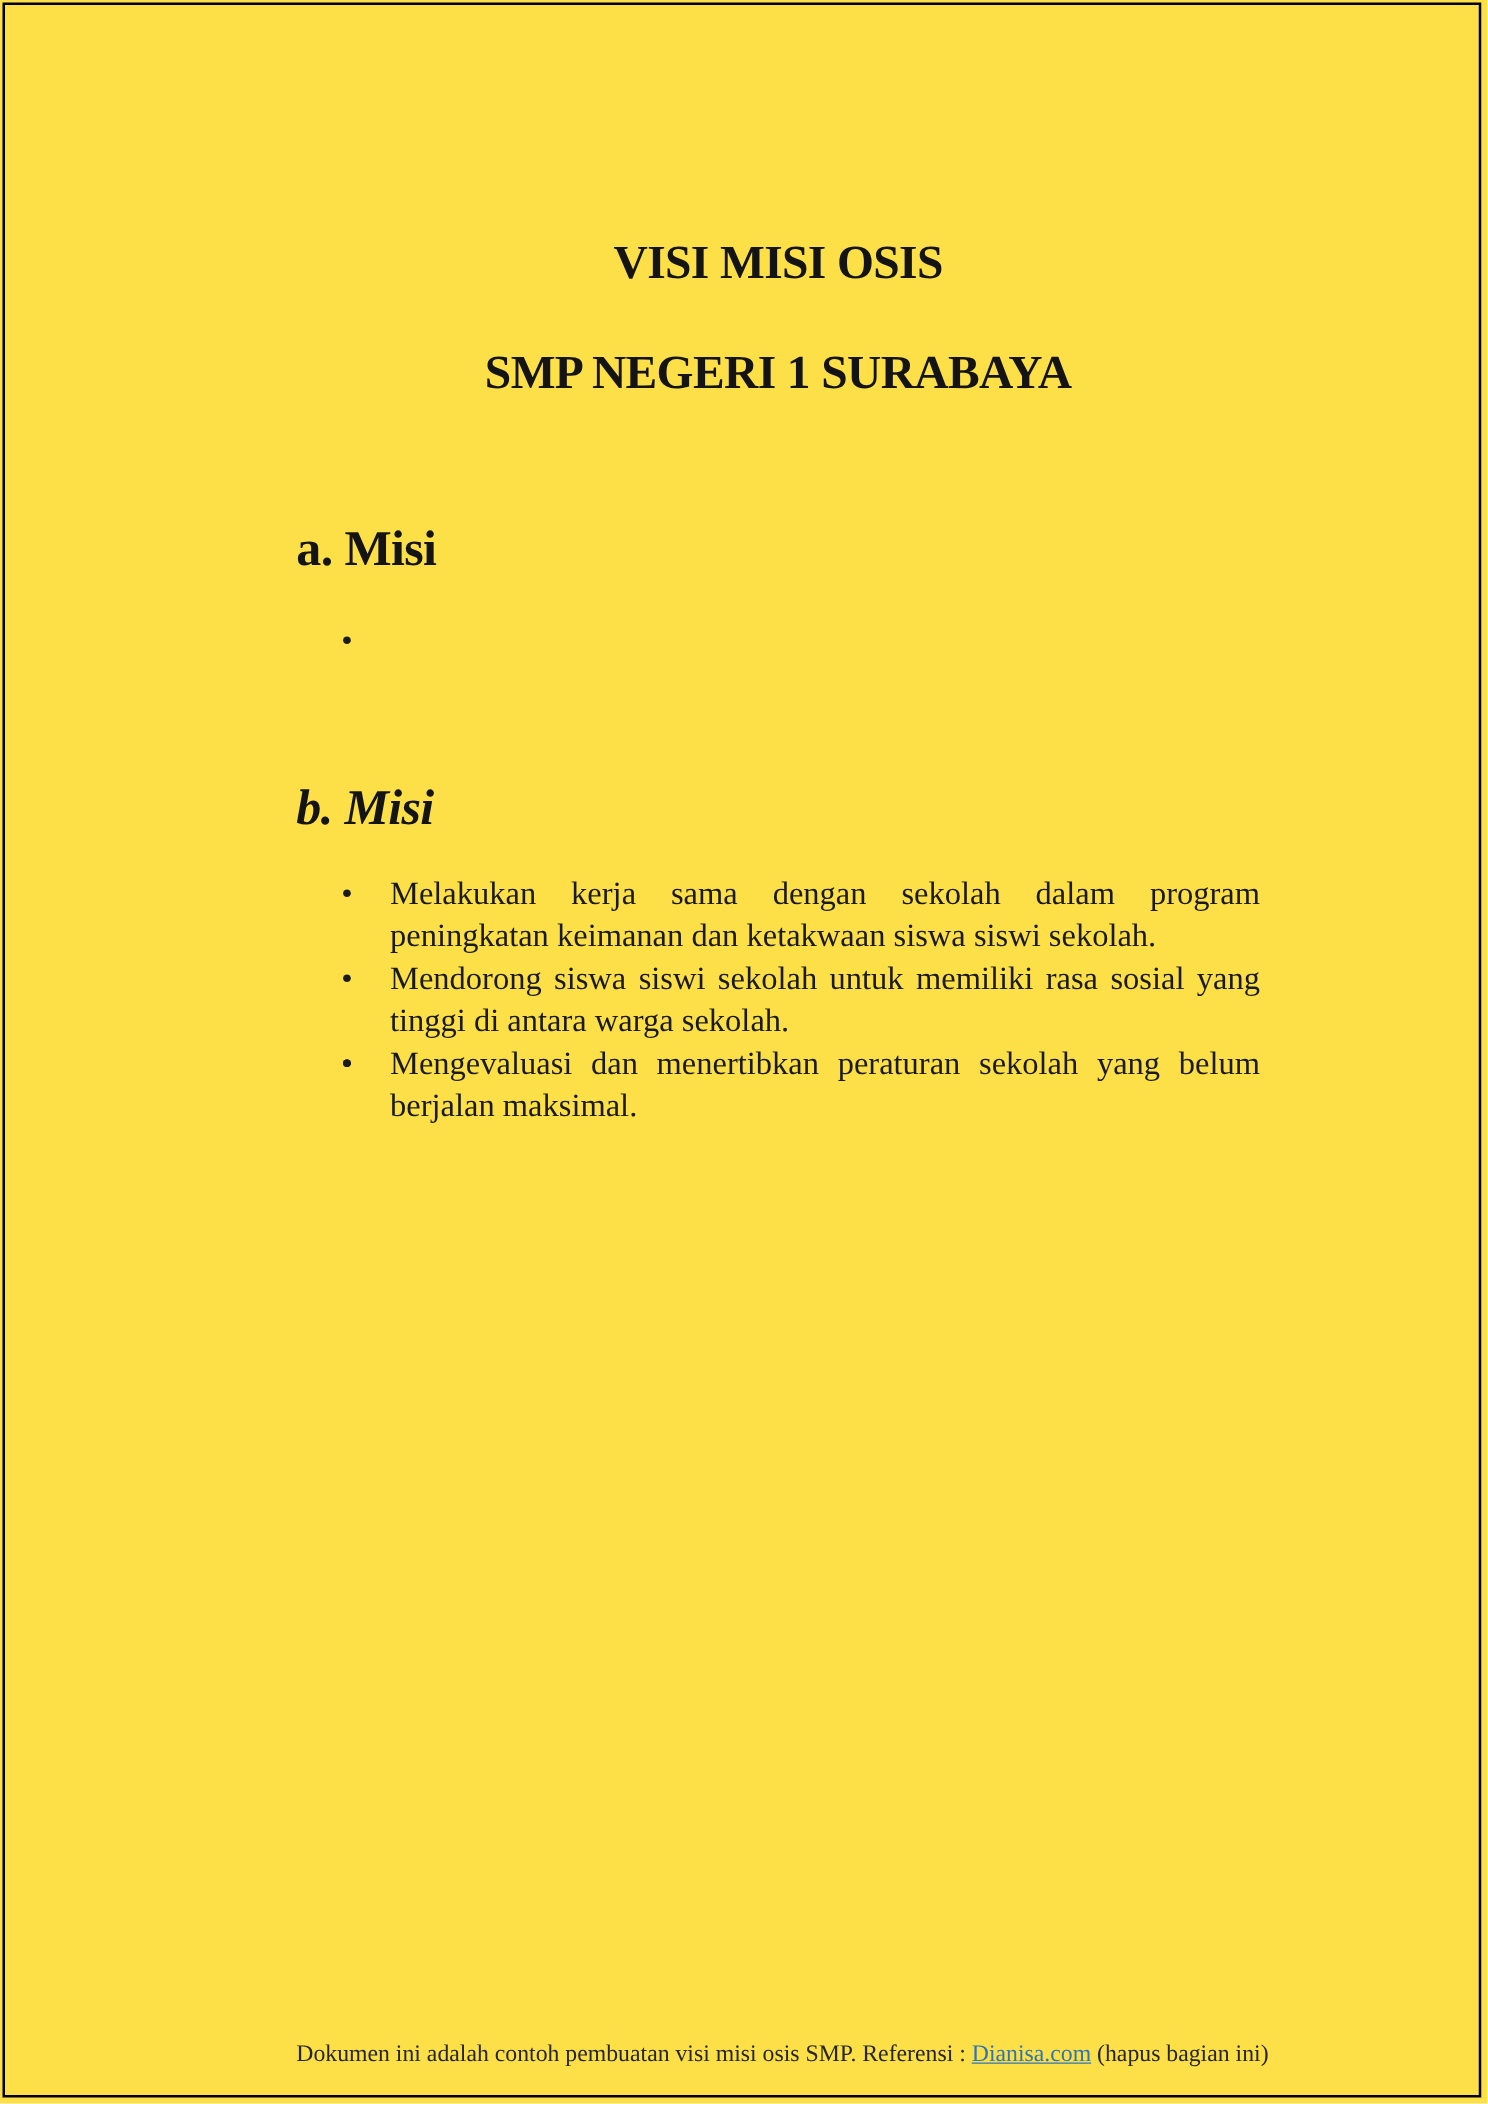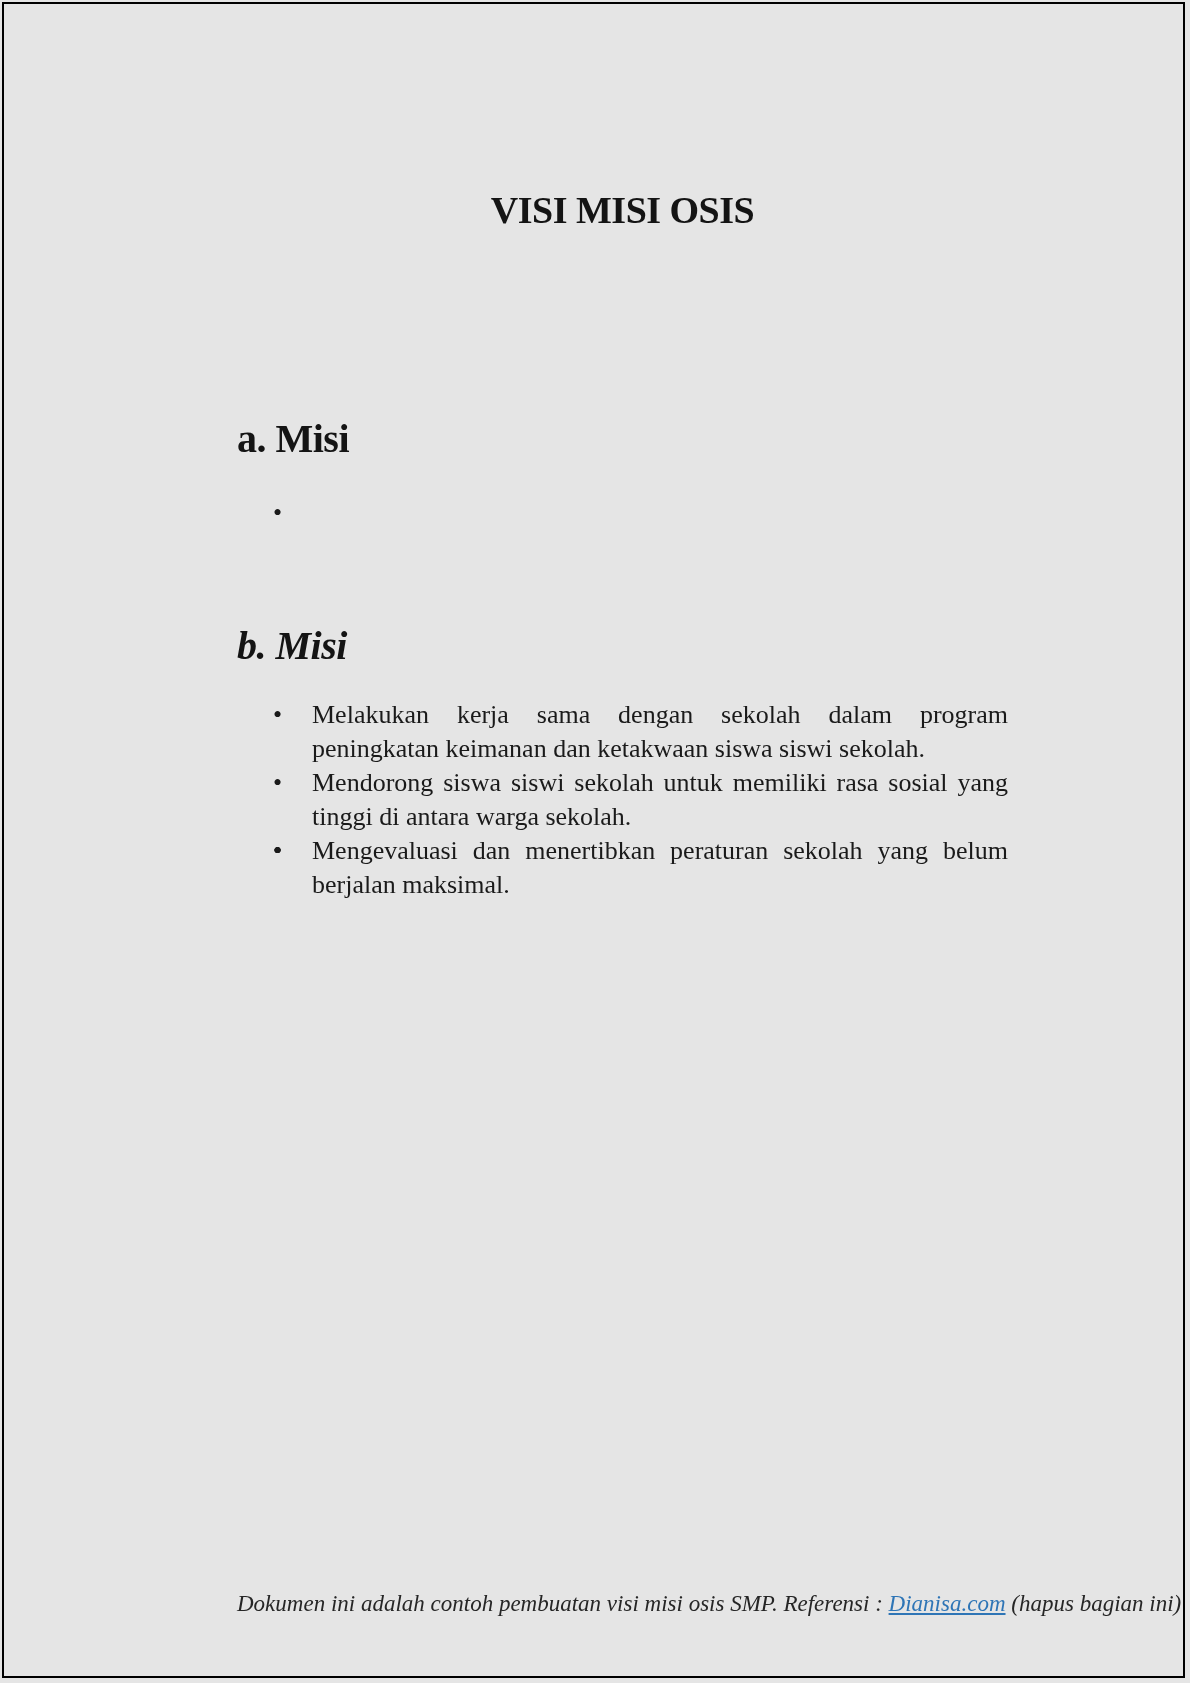--- a/index.html
+++ b/index.html
@@ -4,21 +4,21 @@
 <style>
   html, body {
     margin: 0;
     padding: 0;
     background: #ffffff;
   }
   .page {
     position: relative;
     width: 1190px;
     height: 1683px;
-    background: #e5e5e5;
+    background: #fde047;
     font-family: "Liberation Serif", serif;
     color: #1a1a1a;
     overflow: hidden;
   }
   .page-border {
     position: absolute;
     left: 2px;
     top: 2px;
     right: 5px;
     bottom: 5px;
@@ -72,41 +72,41 @@
   }
   .bullet-list .bullet {
     position: absolute;
     left: 36px;
     top: 0;
     font-size: 26px;
   }
   .footer-note {
     position: absolute;
     left: 237px;
-    top: 1592px;
+    top: 1632px;
     margin: 0;
-    font-size: 23px;
+    font-size: 19px;
     line-height: 24px;
-    font-style: italic;
     color: #262626;
     white-space: nowrap;
   }
   .footer-note a {
     color: var(--link-color, #2e75b6);
     text-decoration: underline;
   }
 </style>
 </head>
 <body>
 
 <div class="page">
   <div class="page-border"></div>
 
   <h1 class="title" id="title-line1">VISI MISI OSIS</h1>
 
+  <h1 class="title" id="title-line2">SMP NEGERI 1 SURABAYA</h1>
 
   <h2 class="section-heading" id="heading-visi">a. Misi</h2>
 
   <ul class="bullet-list" id="list-visi">
       <li><span class="bullet">•</span></li>
     </ul>
 
   <h2 class="section-heading" id="heading-misi">b. Misi</h2>
 
   <ul class="bullet-list" id="list-misi">

